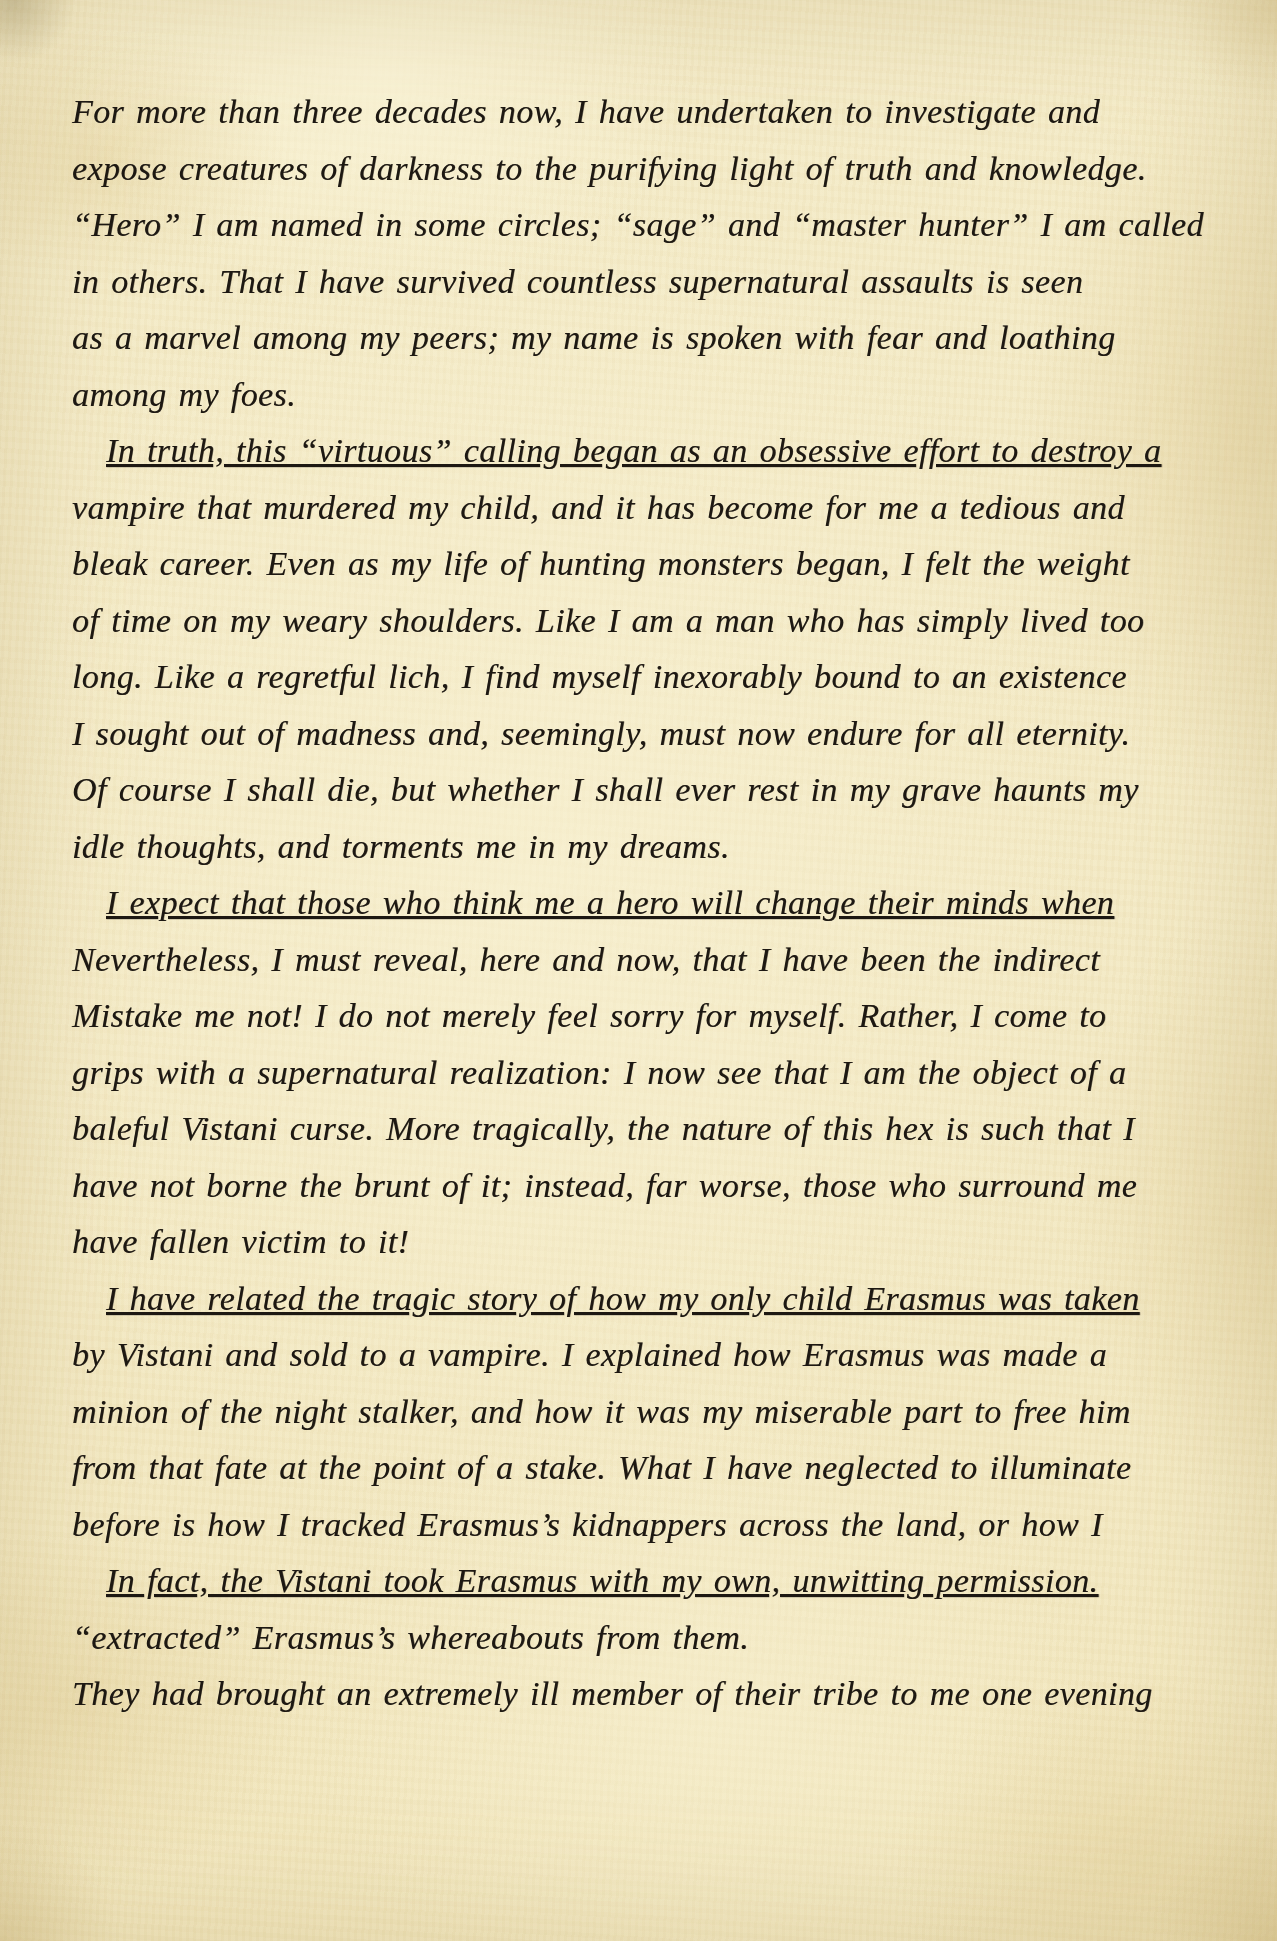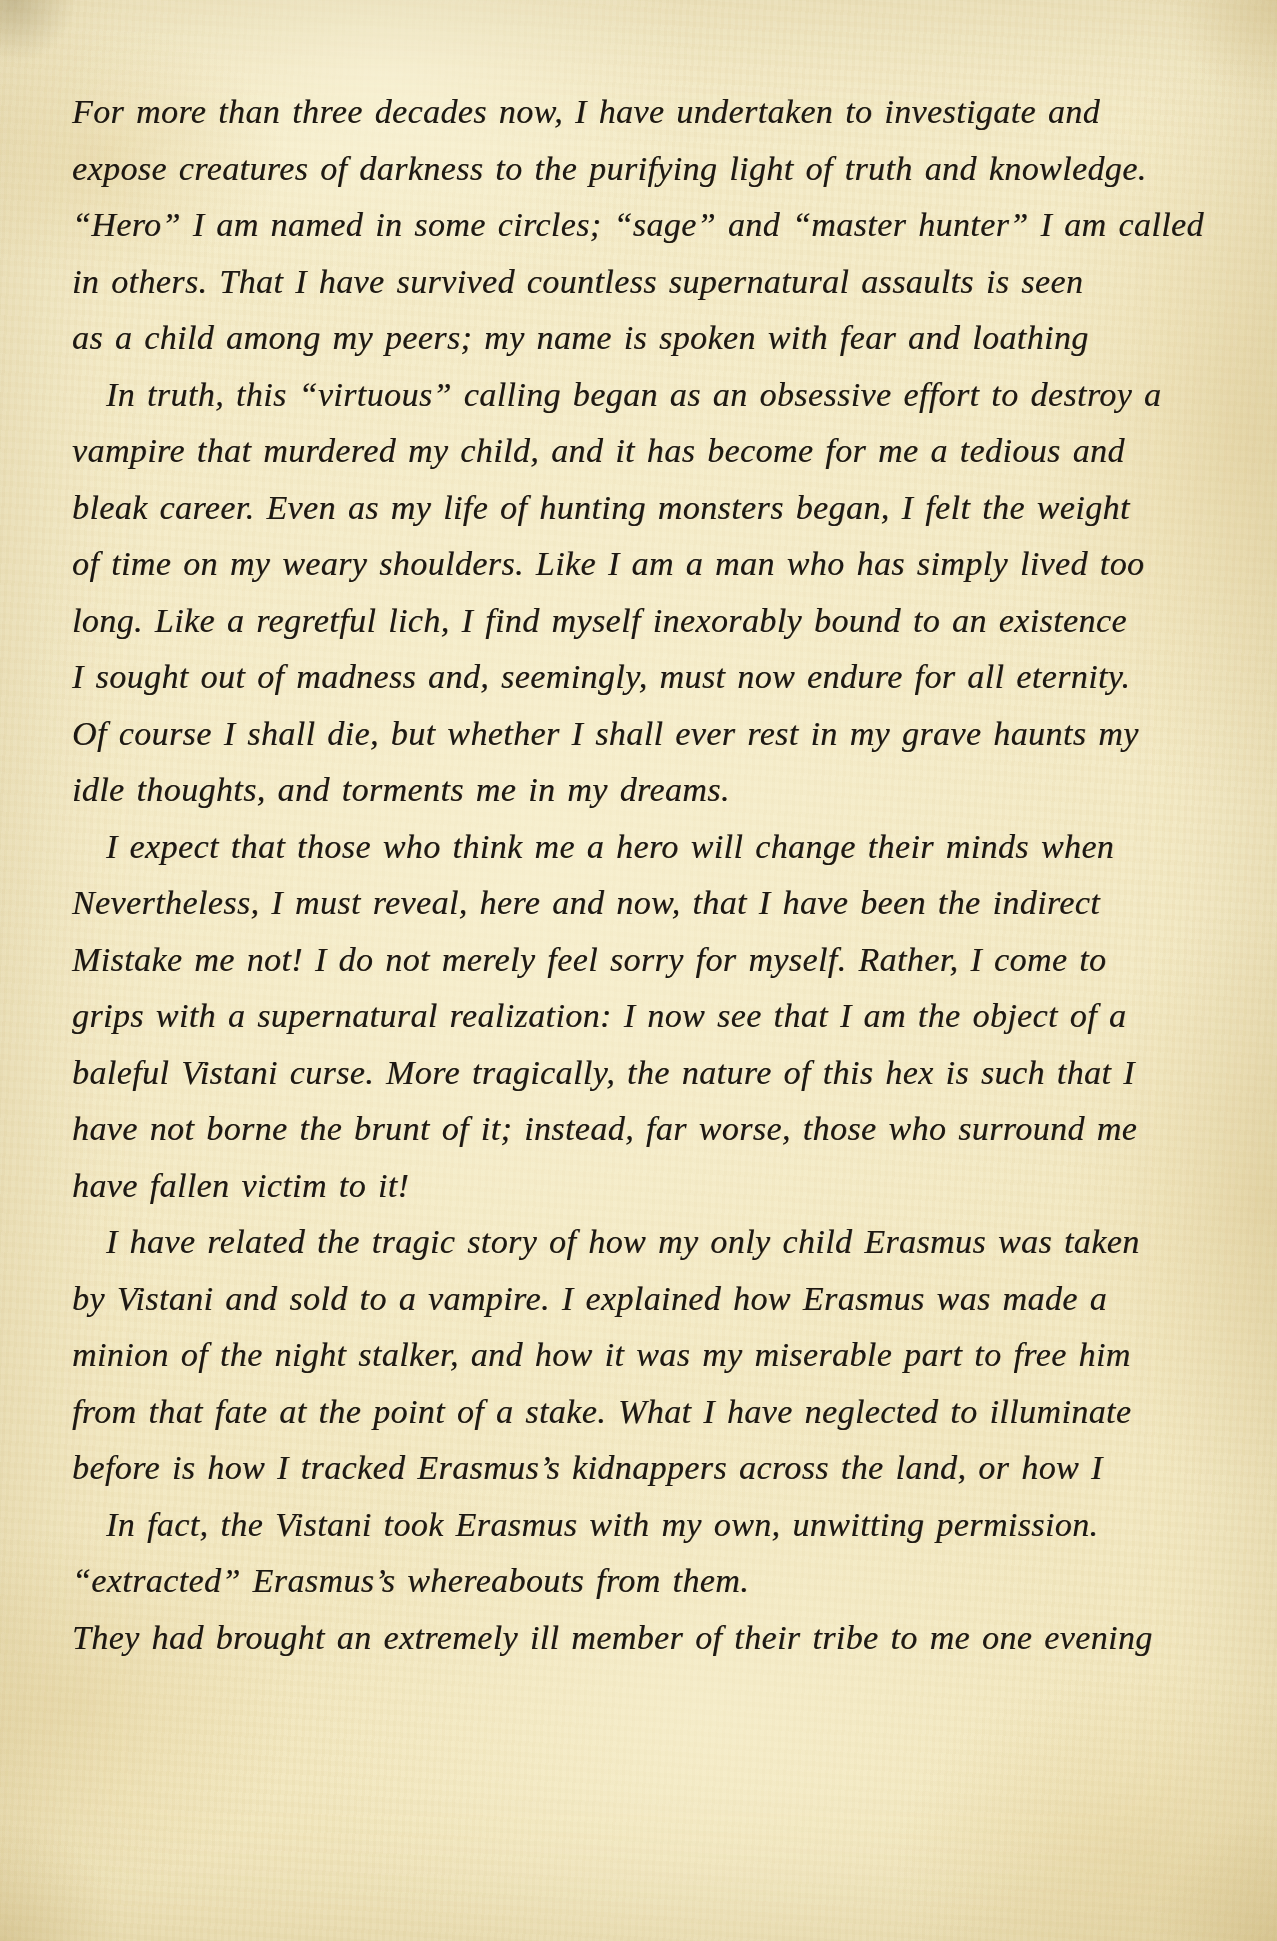--- a/index.html
+++ b/index.html
@@ -47,32 +47,34 @@
     letter-spacing: 0.4px;
     word-spacing: 3px;
     white-space: nowrap;
     text-shadow: 0.4px 0.3px 0 rgba(29, 24, 18, 0.55);
   }
   .line {
     height: 56.5px;
   }
   .line.indent {
     padding-left: 34px;
+    text-decoration: underline;
   }
 </style>
 </head>
 <body style="--ink: #1d1812;">
 
 <div class="parchment">
   <div class="manuscript">
       <div class="line">For more than three decades now, I have undertaken to investigate and</div>
       <div class="line">expose creatures of darkness to the purifying light of truth and knowledge.</div>
       <div class="line">“Hero” I am named in some circles; “sage” and “master hunter” I am called</div>
       <div class="line">in others. That I have survived countless supernatural assaults is seen</div>
-      <div class="line">as a child among my peers; my name is spoken with fear and loathing</div>
+      <div class="line">as a marvel among my peers; my name is spoken with fear and loathing</div>
+      <div class="line">among my foes.</div>
       <div class="line indent">In truth, this “virtuous” calling began as an obsessive effort to destroy a</div>
       <div class="line">vampire that murdered my child, and it has become for me a tedious and</div>
       <div class="line">bleak career. Even as my life of hunting monsters began, I felt the weight</div>
       <div class="line">of time on my weary shoulders. Like I am a man who has simply lived too</div>
       <div class="line">long. Like a regretful lich, I find myself inexorably bound to an existence</div>
       <div class="line">I sought out of madness and, seemingly, must now endure for all eternity.</div>
       <div class="line">Of course I shall die, but whether I shall ever rest in my grave haunts my</div>
       <div class="line">idle thoughts, and torments me in my dreams.</div>
       <div class="line indent">I expect that those who think me a hero will change their minds when</div>
       <div class="line">Nevertheless, I must reveal, here and now, that I have been the indirect</div>

